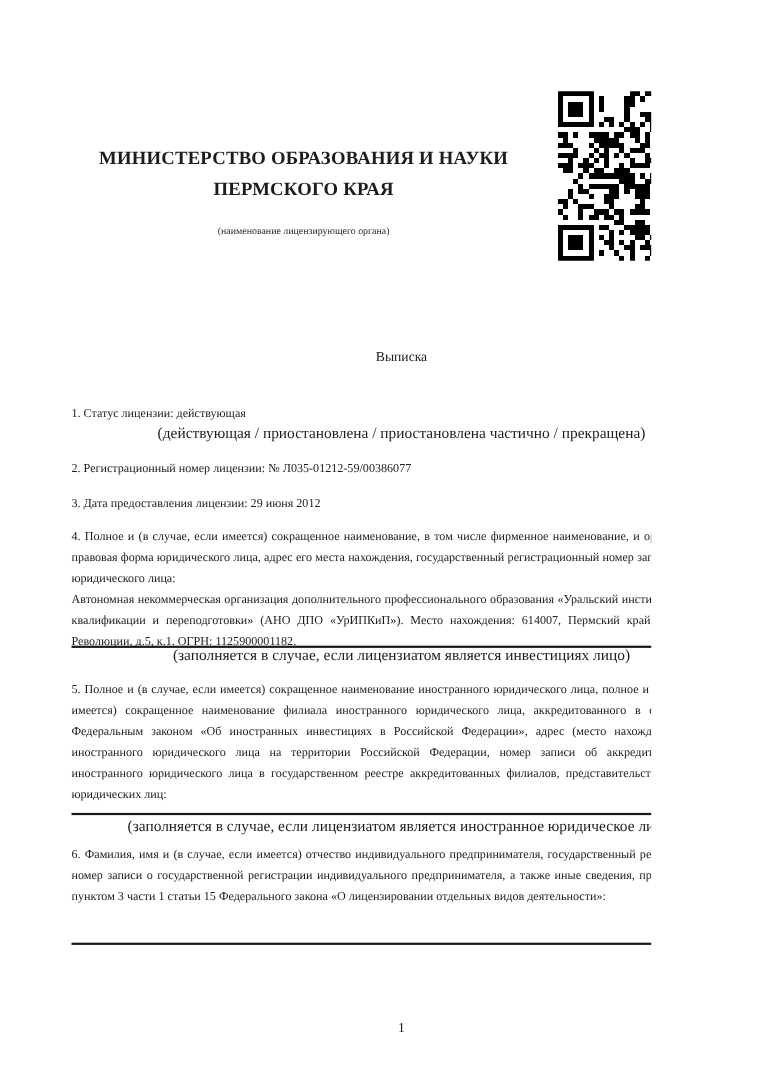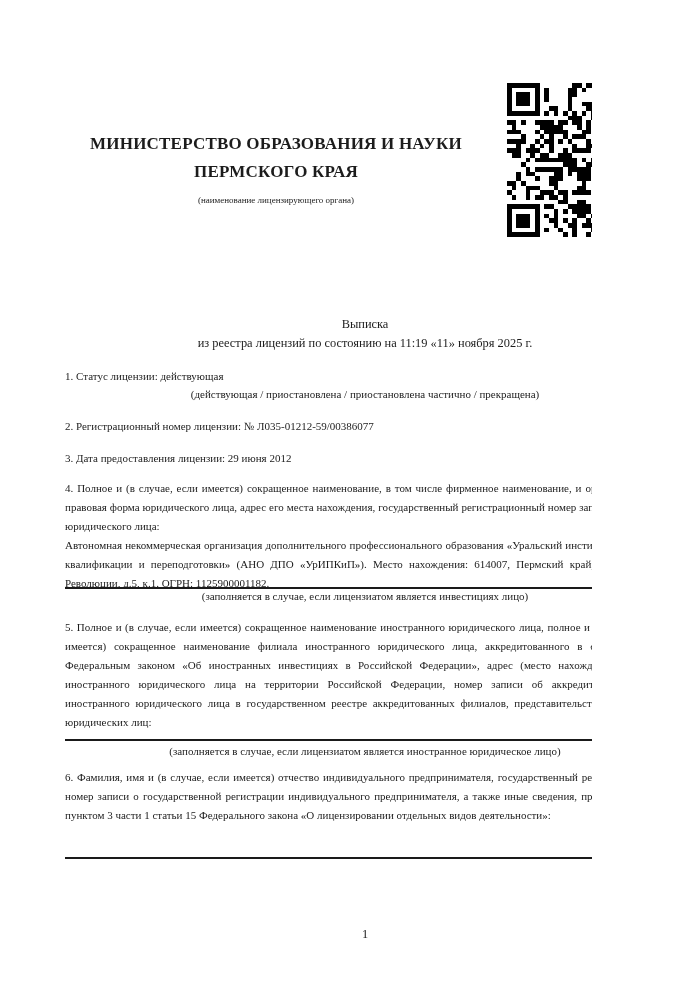--- a/index.html
+++ b/index.html
@@ -19,21 +19,21 @@
   }
   .header .h1 {
     font-weight: bold;
     font-size: 17px;
     line-height: 28px;
     letter-spacing: 0.2px;
   }
   .hsub {
     font-size: 9px;
     line-height: 12px;
-    margin-top: 8px;
+    margin-top: 18px;
   }
   .qr {
     position: absolute;
     left: 507px; top: 83px;
     width: 154px; height: 154px;
   }
   .doc-title {
     position: absolute;
     left: 65px; top: 299px; width: 600px;
     text-align: center;
@@ -45,21 +45,21 @@
     position: absolute;
     left: 65px; width: 600px;
     font-size: 11px;
     line-height: 19px;
   }
   .just { text-align: justify; }
   .caption {
     position: absolute;
     left: 65px; width: 600px;
     text-align: center;
-    font-size: 11px;
+    font-size: 14px;
     line-height: 11px;
   }
   .rule {
     position: absolute;
     left: 65px; width: 600px;
     border-top: 2px solid #1a1a1a;
     height: 0;
   }
   .pagenum {
     position: absolute;
@@ -80,21 +80,20 @@
     <div class="hsub">(наименование лицензирующего органа)</div>
   </div>
 
   <div class="qr"><svg viewBox="0 0 33 33" width="154" height="154" shape-rendering="crispEdges" xmlns="http://www.w3.org/2000/svg">
         <rect width="33" height="33" fill="#ffffff"></rect>
         <path d="M0 0h1v1h-1zM1 0h1v1h-1zM2 0h1v1h-1zM3 0h1v1h-1zM4 0h1v1h-1zM5 0h1v1h-1zM6 0h1v1h-1zM14 0h1v1h-1zM15 0h1v1h-1zM17 0h1v1h-1zM18 0h1v1h-1zM19 0h1v1h-1zM23 0h1v1h-1zM24 0h1v1h-1zM26 0h1v1h-1zM27 0h1v1h-1zM28 0h1v1h-1zM29 0h1v1h-1zM30 0h1v1h-1zM31 0h1v1h-1zM32 0h1v1h-1zM0 1h1v1h-1zM6 1h1v1h-1zM8 1h1v1h-1zM13 1h1v1h-1zM14 1h1v1h-1zM16 1h1v1h-1zM20 1h1v1h-1zM21 1h1v1h-1zM22 1h1v1h-1zM26 1h1v1h-1zM32 1h1v1h-1zM0 2h1v1h-1zM2 2h1v1h-1zM3 2h1v1h-1zM4 2h1v1h-1zM6 2h1v1h-1zM8 2h1v1h-1zM13 2h1v1h-1zM14 2h1v1h-1zM19 2h1v1h-1zM20 2h1v1h-1zM21 2h1v1h-1zM22 2h1v1h-1zM23 2h1v1h-1zM26 2h1v1h-1zM28 2h1v1h-1zM29 2h1v1h-1zM30 2h1v1h-1zM32 2h1v1h-1zM0 3h1v1h-1zM2 3h1v1h-1zM3 3h1v1h-1zM4 3h1v1h-1zM6 3h1v1h-1zM8 3h1v1h-1zM13 3h1v1h-1zM19 3h1v1h-1zM21 3h1v1h-1zM22 3h1v1h-1zM23 3h1v1h-1zM26 3h1v1h-1zM28 3h1v1h-1zM29 3h1v1h-1zM30 3h1v1h-1zM32 3h1v1h-1zM0 4h1v1h-1zM2 4h1v1h-1zM3 4h1v1h-1zM4 4h1v1h-1zM6 4h1v1h-1zM13 4h1v1h-1zM16 4h1v1h-1zM17 4h1v1h-1zM18 4h1v1h-1zM19 4h1v1h-1zM20 4h1v1h-1zM21 4h1v1h-1zM22 4h1v1h-1zM23 4h1v1h-1zM24 4h1v1h-1zM26 4h1v1h-1zM28 4h1v1h-1zM29 4h1v1h-1zM30 4h1v1h-1zM32 4h1v1h-1zM0 5h1v1h-1zM6 5h1v1h-1zM9 5h1v1h-1zM10 5h1v1h-1zM13 5h1v1h-1zM17 5h1v1h-1zM18 5h1v1h-1zM20 5h1v1h-1zM26 5h1v1h-1zM32 5h1v1h-1zM0 6h1v1h-1zM1 6h1v1h-1zM2 6h1v1h-1zM3 6h1v1h-1zM4 6h1v1h-1zM5 6h1v1h-1zM6 6h1v1h-1zM8 6h1v1h-1zM10 6h1v1h-1zM12 6h1v1h-1zM14 6h1v1h-1zM16 6h1v1h-1zM18 6h1v1h-1zM20 6h1v1h-1zM22 6h1v1h-1zM24 6h1v1h-1zM26 6h1v1h-1zM27 6h1v1h-1zM28 6h1v1h-1zM29 6h1v1h-1zM30 6h1v1h-1zM31 6h1v1h-1zM32 6h1v1h-1zM13 7h1v1h-1zM14 7h1v1h-1zM15 7h1v1h-1zM18 7h1v1h-1zM19 7h1v1h-1zM20 7h1v1h-1zM21 7h1v1h-1zM0 8h1v1h-1zM1 8h1v1h-1zM3 8h1v1h-1zM6 8h1v1h-1zM7 8h1v1h-1zM8 8h1v1h-1zM9 8h1v1h-1zM11 8h1v1h-1zM12 8h1v1h-1zM14 8h1v1h-1zM15 8h1v1h-1zM17 8h1v1h-1zM19 8h1v1h-1zM23 8h1v1h-1zM26 8h1v1h-1zM27 8h1v1h-1zM29 8h1v1h-1zM30 8h1v1h-1zM1 9h1v1h-1zM7 9h1v1h-1zM8 9h1v1h-1zM9 9h1v1h-1zM10 9h1v1h-1zM11 9h1v1h-1zM15 9h1v1h-1zM17 9h1v1h-1zM19 9h1v1h-1zM21 9h1v1h-1zM24 9h1v1h-1zM28 9h1v1h-1zM30 9h1v1h-1zM32 9h1v1h-1zM0 10h1v1h-1zM1 10h1v1h-1zM2 10h1v1h-1zM6 10h1v1h-1zM8 10h1v1h-1zM9 10h1v1h-1zM10 10h1v1h-1zM11 10h1v1h-1zM12 10h1v1h-1zM16 10h1v1h-1zM17 10h1v1h-1zM19 10h1v1h-1zM20 10h1v1h-1zM21 10h1v1h-1zM23 10h1v1h-1zM24 10h1v1h-1zM25 10h1v1h-1zM27 10h1v1h-1zM30 10h1v1h-1zM3 11h1v1h-1zM7 11h1v1h-1zM9 11h1v1h-1zM12 11h1v1h-1zM14 11h1v1h-1zM15 11h1v1h-1zM16 11h1v1h-1zM20 11h1v1h-1zM23 11h1v1h-1zM27 11h1v1h-1zM31 11h1v1h-1zM0 12h1v1h-1zM1 12h1v1h-1zM2 12h1v1h-1zM3 12h1v1h-1zM6 12h1v1h-1zM8 12h1v1h-1zM9 12h1v1h-1zM11 12h1v1h-1zM13 12h1v1h-1zM17 12h1v1h-1zM20 12h1v1h-1zM21 12h1v1h-1zM22 12h1v1h-1zM23 12h1v1h-1zM24 12h1v1h-1zM29 12h1v1h-1zM30 12h1v1h-1zM2 13h1v1h-1zM5 13h1v1h-1zM7 13h1v1h-1zM9 13h1v1h-1zM14 13h1v1h-1zM17 13h1v1h-1zM18 13h1v1h-1zM19 13h1v1h-1zM20 13h1v1h-1zM21 13h1v1h-1zM25 13h1v1h-1zM28 13h1v1h-1zM29 13h1v1h-1zM30 13h1v1h-1zM32 13h1v1h-1zM0 14h1v1h-1zM1 14h1v1h-1zM2 14h1v1h-1zM4 14h1v1h-1zM5 14h1v1h-1zM6 14h1v1h-1zM9 14h1v1h-1zM12 14h1v1h-1zM14 14h1v1h-1zM15 14h1v1h-1zM16 14h1v1h-1zM17 14h1v1h-1zM19 14h1v1h-1zM23 14h1v1h-1zM24 14h1v1h-1zM25 14h1v1h-1zM26 14h1v1h-1zM29 14h1v1h-1zM1 15h1v1h-1zM2 15h1v1h-1zM5 15h1v1h-1zM7 15h1v1h-1zM8 15h1v1h-1zM11 15h1v1h-1zM12 15h1v1h-1zM13 15h1v1h-1zM19 15h1v1h-1zM20 15h1v1h-1zM21 15h1v1h-1zM22 15h1v1h-1zM23 15h1v1h-1zM24 15h1v1h-1zM29 15h1v1h-1zM31 15h1v1h-1zM4 16h1v1h-1zM6 16h1v1h-1zM7 16h1v1h-1zM8 16h1v1h-1zM9 16h1v1h-1zM10 16h1v1h-1zM11 16h1v1h-1zM12 16h1v1h-1zM13 16h1v1h-1zM14 16h1v1h-1zM16 16h1v1h-1zM18 16h1v1h-1zM20 16h1v1h-1zM21 16h1v1h-1zM22 16h1v1h-1zM23 16h1v1h-1zM24 16h1v1h-1zM26 16h1v1h-1zM27 16h1v1h-1zM28 16h1v1h-1zM29 16h1v1h-1zM31 16h1v1h-1zM3 17h1v1h-1zM12 17h1v1h-1zM13 17h1v1h-1zM14 17h1v1h-1zM17 17h1v1h-1zM18 17h1v1h-1zM20 17h1v1h-1zM21 17h1v1h-1zM23 17h1v1h-1zM24 17h1v1h-1zM25 17h1v1h-1zM29 17h1v1h-1zM30 17h1v1h-1zM31 17h1v1h-1zM4 18h1v1h-1zM6 18h1v1h-1zM7 18h1v1h-1zM8 18h1v1h-1zM9 18h1v1h-1zM10 18h1v1h-1zM11 18h1v1h-1zM13 18h1v1h-1zM14 18h1v1h-1zM15 18h1v1h-1zM16 18h1v1h-1zM17 18h1v1h-1zM22 18h1v1h-1zM23 18h1v1h-1zM24 18h1v1h-1zM25 18h1v1h-1zM27 18h1v1h-1zM28 18h1v1h-1zM31 18h1v1h-1zM2 19h1v1h-1zM4 19h1v1h-1zM5 19h1v1h-1zM10 19h1v1h-1zM11 19h1v1h-1zM13 19h1v1h-1zM15 19h1v1h-1zM16 19h1v1h-1zM17 19h1v1h-1zM20 19h1v1h-1zM21 19h1v1h-1zM22 19h1v1h-1zM25 19h1v1h-1zM26 19h1v1h-1zM27 19h1v1h-1zM31 19h1v1h-1zM2 20h1v1h-1zM6 20h1v1h-1zM9 20h1v1h-1zM10 20h1v1h-1zM11 20h1v1h-1zM15 20h1v1h-1zM16 20h1v1h-1zM17 20h1v1h-1zM20 20h1v1h-1zM22 20h1v1h-1zM25 20h1v1h-1zM29 20h1v1h-1zM30 20h1v1h-1zM32 20h1v1h-1zM0 21h1v1h-1zM1 21h1v1h-1zM3 21h1v1h-1zM9 21h1v1h-1zM10 21h1v1h-1zM16 21h1v1h-1zM20 21h1v1h-1zM24 21h1v1h-1zM26 21h1v1h-1zM1 22h1v1h-1zM4 22h1v1h-1zM5 22h1v1h-1zM6 22h1v1h-1zM10 22h1v1h-1zM15 22h1v1h-1zM16 22h1v1h-1zM22 22h1v1h-1zM32 22h1v1h-1zM0 23h1v1h-1zM4 23h1v1h-1zM7 23h1v1h-1zM8 23h1v1h-1zM9 23h1v1h-1zM11 23h1v1h-1zM12 23h1v1h-1zM14 23h1v1h-1zM15 23h1v1h-1zM16 23h1v1h-1zM17 23h1v1h-1zM20 23h1v1h-1zM23 23h1v1h-1zM24 23h1v1h-1zM25 23h1v1h-1zM27 23h1v1h-1zM29 23h1v1h-1zM31 23h1v1h-1zM1 24h1v1h-1zM4 24h1v1h-1zM6 24h1v1h-1zM7 24h1v1h-1zM9 24h1v1h-1zM10 24h1v1h-1zM12 24h1v1h-1zM19 24h1v1h-1zM20 24h1v1h-1zM21 24h1v1h-1zM22 24h1v1h-1zM24 24h1v1h-1zM25 24h1v1h-1zM26 24h1v1h-1zM27 24h1v1h-1zM28 24h1v1h-1zM31 24h1v1h-1zM32 24h1v1h-1zM11 25h1v1h-1zM12 25h1v1h-1zM15 25h1v1h-1zM16 25h1v1h-1zM19 25h1v1h-1zM20 25h1v1h-1zM23 25h1v1h-1zM24 25h1v1h-1zM28 25h1v1h-1zM30 25h1v1h-1zM0 26h1v1h-1zM1 26h1v1h-1zM2 26h1v1h-1zM3 26h1v1h-1zM4 26h1v1h-1zM5 26h1v1h-1zM6 26h1v1h-1zM8 26h1v1h-1zM9 26h1v1h-1zM13 26h1v1h-1zM14 26h1v1h-1zM15 26h1v1h-1zM16 26h1v1h-1zM17 26h1v1h-1zM20 26h1v1h-1zM21 26h1v1h-1zM22 26h1v1h-1zM24 26h1v1h-1zM26 26h1v1h-1zM28 26h1v1h-1zM29 26h1v1h-1zM31 26h1v1h-1zM32 26h1v1h-1zM0 27h1v1h-1zM6 27h1v1h-1zM10 27h1v1h-1zM12 27h1v1h-1zM14 27h1v1h-1zM15 27h1v1h-1zM16 27h1v1h-1zM17 27h1v1h-1zM19 27h1v1h-1zM20 27h1v1h-1zM23 27h1v1h-1zM24 27h1v1h-1zM28 27h1v1h-1zM0 28h1v1h-1zM2 28h1v1h-1zM3 28h1v1h-1zM4 28h1v1h-1zM6 28h1v1h-1zM8 28h1v1h-1zM10 28h1v1h-1zM15 28h1v1h-1zM16 28h1v1h-1zM18 28h1v1h-1zM21 28h1v1h-1zM23 28h1v1h-1zM24 28h1v1h-1zM25 28h1v1h-1zM26 28h1v1h-1zM27 28h1v1h-1zM28 28h1v1h-1zM31 28h1v1h-1zM0 29h1v1h-1zM2 29h1v1h-1zM3 29h1v1h-1zM4 29h1v1h-1zM6 29h1v1h-1zM9 29h1v1h-1zM10 29h1v1h-1zM12 29h1v1h-1zM14 29h1v1h-1zM17 29h1v1h-1zM19 29h1v1h-1zM21 29h1v1h-1zM22 29h1v1h-1zM23 29h1v1h-1zM24 29h1v1h-1zM25 29h1v1h-1zM26 29h1v1h-1zM31 29h1v1h-1zM32 29h1v1h-1zM0 30h1v1h-1zM2 30h1v1h-1zM3 30h1v1h-1zM4 30h1v1h-1zM6 30h1v1h-1zM10 30h1v1h-1zM13 30h1v1h-1zM14 30h1v1h-1zM16 30h1v1h-1zM17 30h1v1h-1zM18 30h1v1h-1zM22 30h1v1h-1zM23 30h1v1h-1zM28 30h1v1h-1zM30 30h1v1h-1zM31 30h1v1h-1zM0 31h1v1h-1zM6 31h1v1h-1zM8 31h1v1h-1zM11 31h1v1h-1zM14 31h1v1h-1zM18 31h1v1h-1zM19 31h1v1h-1zM21 31h1v1h-1zM23 31h1v1h-1zM24 31h1v1h-1zM28 31h1v1h-1zM29 31h1v1h-1zM30 31h1v1h-1zM31 31h1v1h-1zM32 31h1v1h-1zM0 32h1v1h-1zM1 32h1v1h-1zM2 32h1v1h-1zM3 32h1v1h-1zM4 32h1v1h-1zM5 32h1v1h-1zM6 32h1v1h-1zM12 32h1v1h-1zM14 32h1v1h-1zM17 32h1v1h-1zM19 32h1v1h-1zM20 32h1v1h-1zM22 32h1v1h-1zM24 32h1v1h-1zM25 32h1v1h-1zM26 32h1v1h-1zM28 32h1v1h-1zM31 32h1v1h-1zM32 32h1v1h-1z" fill="#000000"></path>
       </svg></div>
 
   <div class="doc-title">
     <div>Выписка</div>
-    <div>из реестра лицензий по состоянию на 11:19 «11» ноября 2025 г.</div>
   </div>
 
   <div class="item" style="top:367px">1. Статус лицензии: действующая</div>
   <div class="caption" style="top:389px">(действующая / приостановлена / приостановлена частично / прекращена)</div>
 
   <div class="item" style="top:417px">2. Регистрационный номер лицензии: № Л035-01212-59/00386077</div>
 
   <div class="item" style="top:449px">3. Дата предоставления лицензии: 29 июня 2012</div>
 
   <div class="item" style="top:479px">

